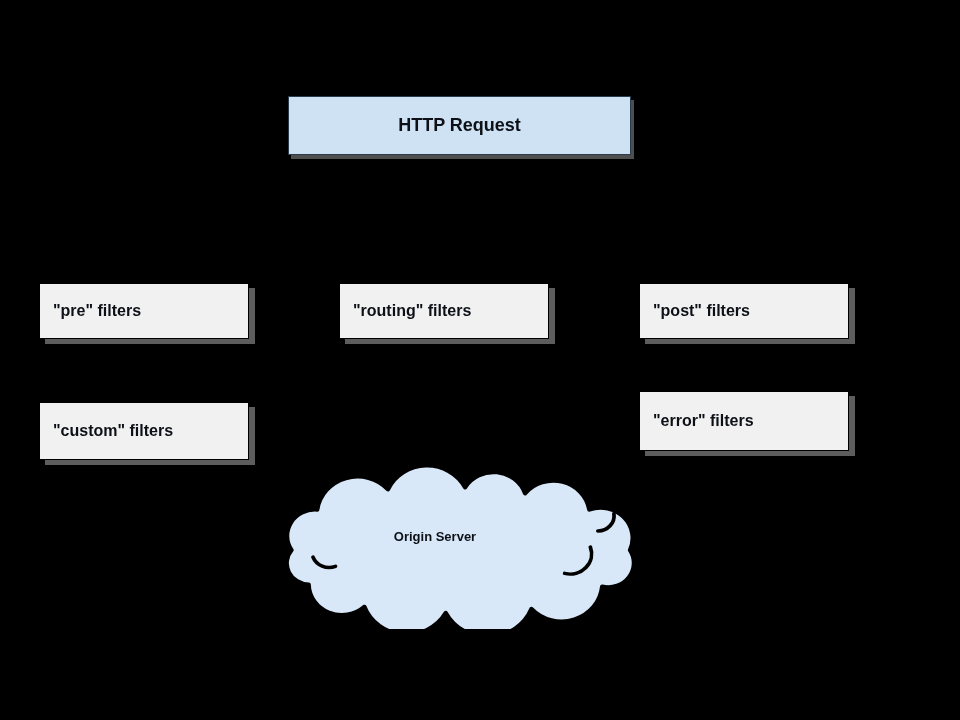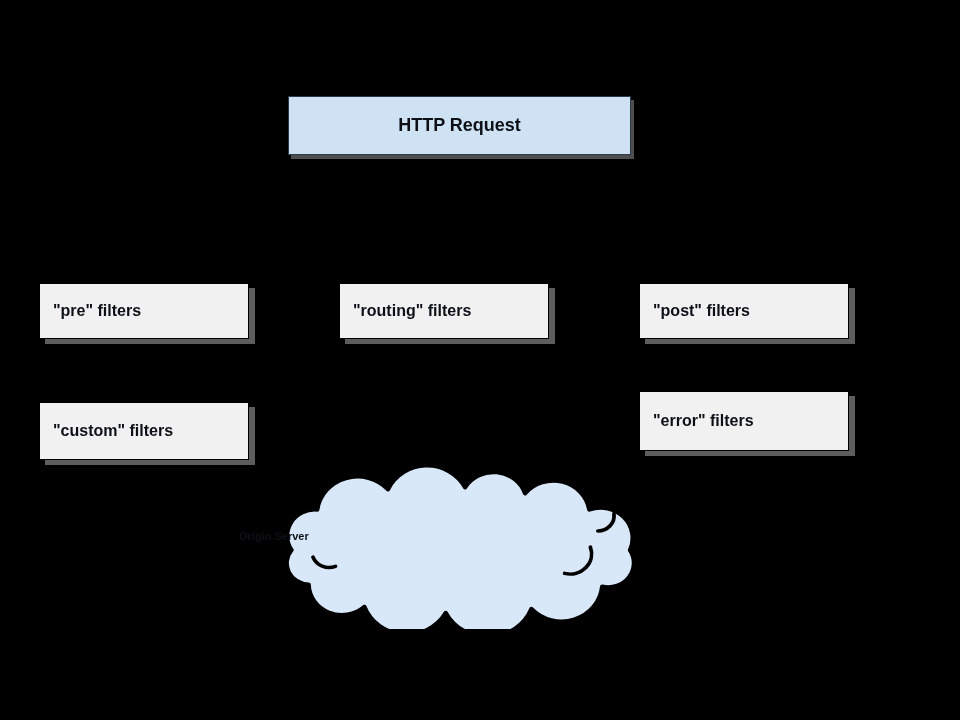--- a/index.html
+++ b/index.html
@@ -69,22 +69,23 @@
     stroke-linecap: round;
   }
   .cloud-label {
     position: absolute;
     left: 253px;
     top: 425px;
     width: 392px;
     height: 178px;
     display: flex;
     align-items: center;
+    justify-content: center;
     font-weight: bold;
-    font-size: 11px;
+    font-size: 13px;
     color: var(--text, #0d1117);
     pointer-events: none;
     transform: translate(-14px, -4px);
   }
 </style>
 </head>
 <body>
 
 <div class="canvas">
 

